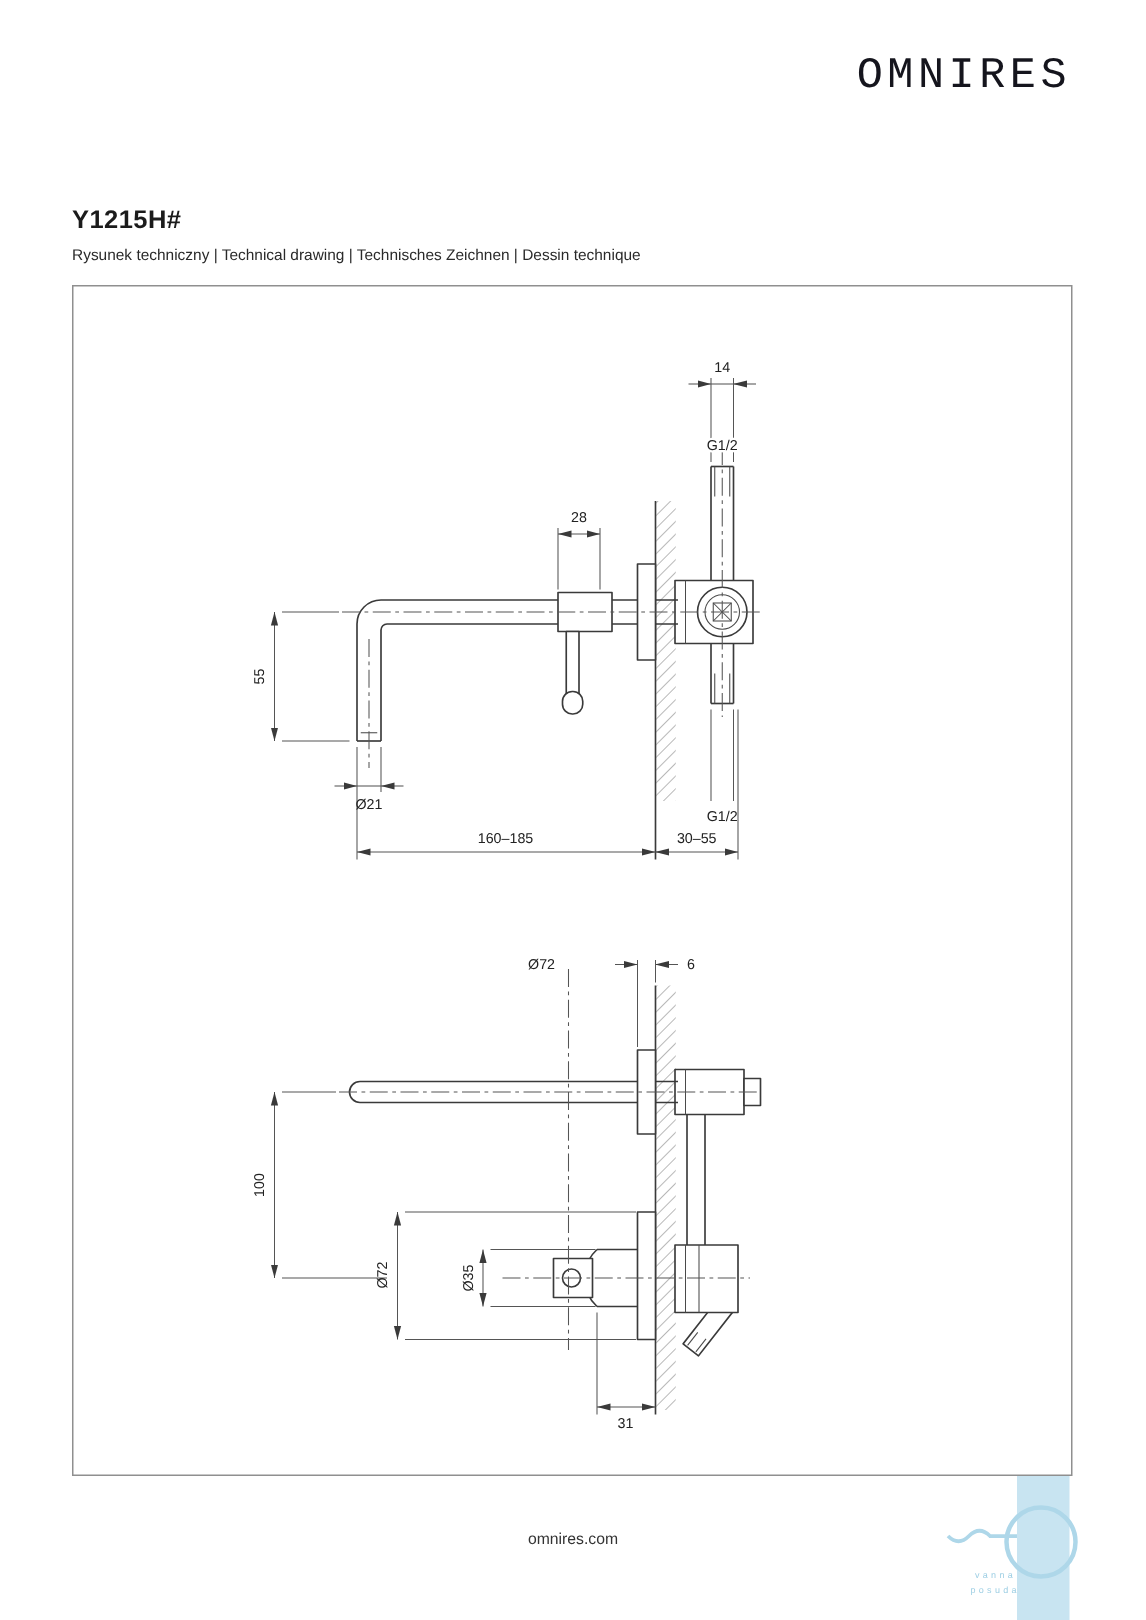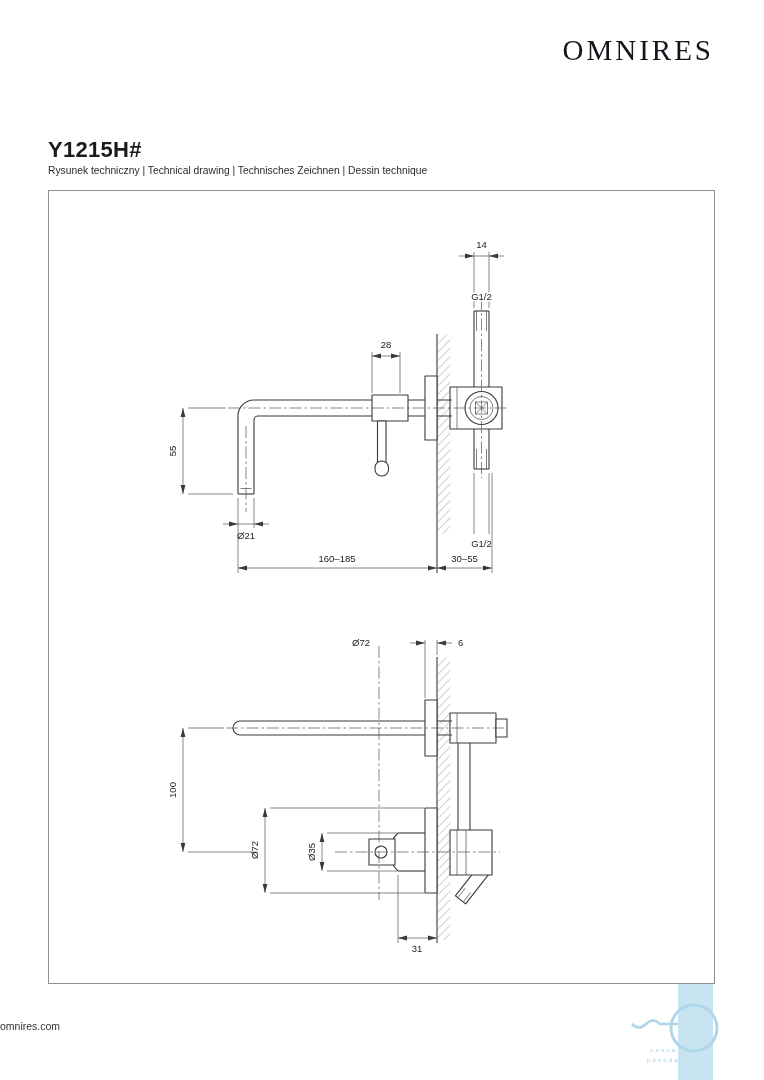--- a/index.html
+++ b/index.html
@@ -2,37 +2,37 @@
 <html><head>
 <meta charset="utf-8">
 <style>
   html,body{margin:0;padding:0;}
   body{
     width:764px;height:1080px;background:#ffffff;position:relative;
     font-family:"Liberation Sans",sans-serif;overflow:hidden;color:#1c1c1c;
   }
   .logo{
     position:absolute;top:34px;right:50px;
-    font-family:Liberation Serif, serif;font-size:29px;font-weight:400;
+    font-family:Liberation Mono, monospace;font-size:29px;font-weight:400;
     letter-spacing:3px;color:#15151d;
   }
   .code{
     position:absolute;top:137px;left:48px;
-    font-size:22px;font-weight:600;letter-spacing:.3px;color:#1b1b1b;
+    font-size:17px;font-weight:600;letter-spacing:.3px;color:#1b1b1b;
   }
   .subtitle{
     position:absolute;top:165px;left:48px;
     font-size:10.3px;color:#2a2a2a;text-align:center;
   }
   .frame{
     position:absolute;left:48px;top:190px;width:667px;height:794px;
     border:1px solid #8f8f8f;box-sizing:border-box;background:#fff;
   }
   .footer{
-    position:absolute;top:1020px;left:0;width:764px;
+    position:absolute;top:1020px;left:0;width:764px;text-align:center;
     font-size:10.5px;color:#333;
   }
   svg.draw{position:absolute;left:0;top:0;}
   .ol{stroke:#3a3a3a;stroke-width:1.1;fill:none;stroke-linejoin:round;}
   .tl{stroke:#4a4a4a;stroke-width:0.7;fill:none;}
   .fw{fill:#ffffff;stroke:#3a3a3a;stroke-width:1.1;stroke-linejoin:round;}
   .dim{stroke:#555;stroke-width:0.7;fill:none;}
   .cl{stroke:#555;stroke-width:0.7;fill:none;stroke-dasharray:12 3 2.5 3;}
   text.dt{font-family:"Liberation Sans",sans-serif;font-size:9.5px;fill:#222;}
   text.halo{paint-order:stroke;stroke:#ffffff;stroke-width:3px;}

